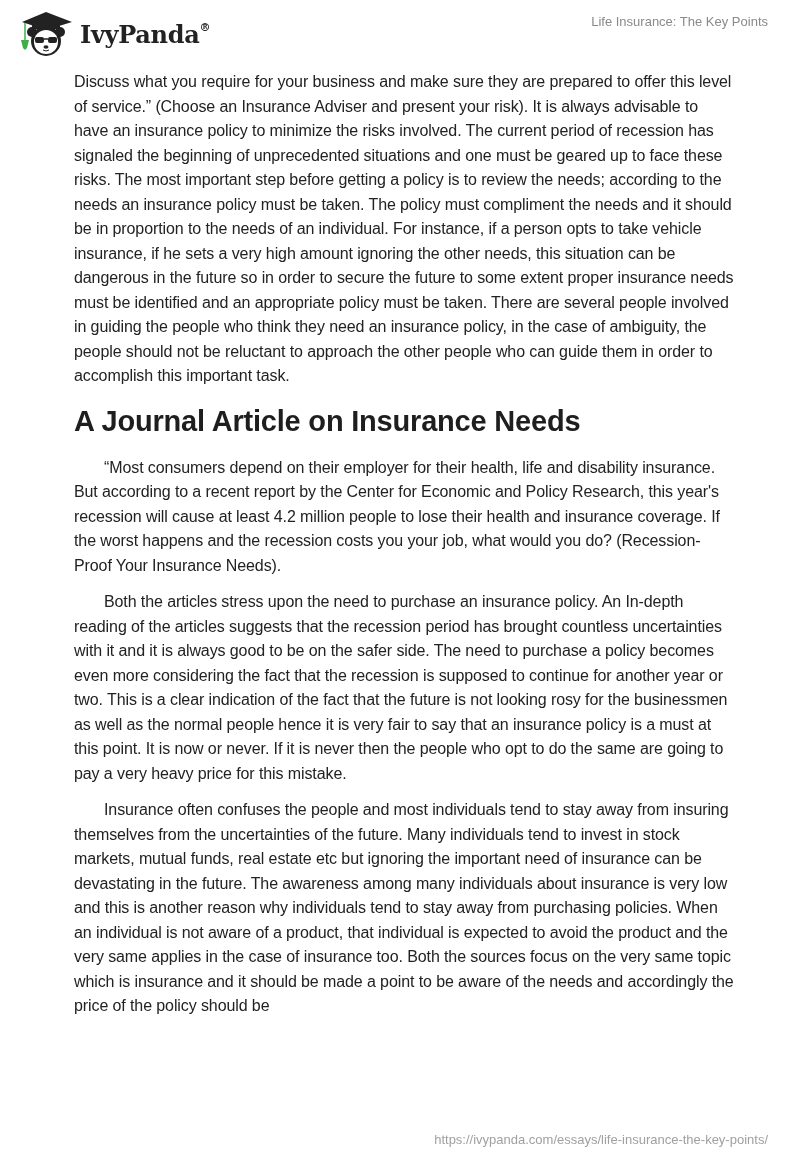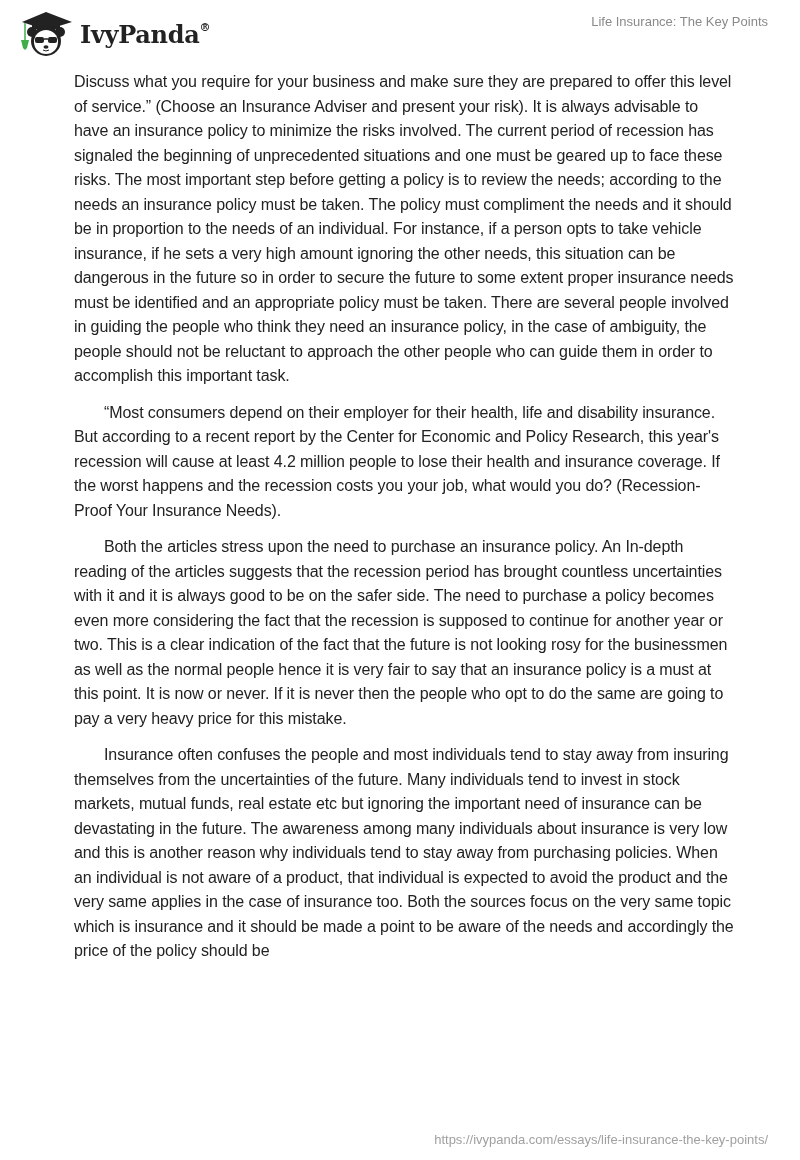--- a/index.html
+++ b/index.html
@@ -41,18 +41,19 @@
       <ellipse cx="30" cy="39" rx="2.5" ry="1.8" fill="#222"></ellipse>
       <path d="M27 42 Q30 44 33 42" stroke="#222" stroke-width="1" fill="none"></path>
     </svg>
     <span class="logo-text"><span>IvyPanda</span><sup>®</sup></span>
   </div>
   <div class="doc-title">Life Insurance: The Key Points</div>
 </div>
 
 <div class="content">
   <p>Discuss what you require for your business and make sure they are prepared to offer this level of service.” (Choose an Insurance Adviser and present your risk). It is always advisable to have an insurance policy to minimize the risks involved. The current period of recession has signaled the beginning of unprecedented situations and one must be geared up to face these risks. The most important step before getting a policy is to review the needs; according to the needs an insurance policy must be taken. The policy must compliment the needs and it should be in proportion to the needs of an individual. For instance, if a person opts to take vehicle insurance, if he sets a very high amount ignoring the other needs, this situation can be dangerous in the future so in order to secure the future to some extent proper insurance needs must be identified and an appropriate policy must be taken. There are several people involved in guiding the people who think they need an insurance policy, in the case of ambiguity, the people should not be reluctant to approach the other people who can guide them in order to accomplish this important task.</p>
+  <h2>A Journal Article on Insurance Needs</h2>
   <p class="indent">“Most consumers depend on their employer for their health, life and disability insurance. But according to a recent report by the Center for Economic and Policy Research, this year's recession will cause at least 4.2 million people to lose their health and insurance coverage. If the worst happens and the recession costs you your job, what would you do? (Recession- Proof Your Insurance Needs).</p>
   <p class="indent">Both the articles stress upon the need to purchase an insurance policy. An In-depth reading of the articles suggests that the recession period has brought countless uncertainties with it and it is always good to be on the safer side. The need to purchase a policy becomes even more considering the fact that the recession is supposed to continue for another year or two. This is a clear indication of the fact that the future is not looking rosy for the businessmen as well as the normal people hence it is very fair to say that an insurance policy is a must at this point. It is now or never. If it is never then the people who opt to do the same are going to pay a very heavy price for this mistake.</p>
   <p class="indent">Insurance often confuses the people and most individuals tend to stay away from insuring themselves from the uncertainties of the future. Many individuals tend to invest in stock markets, mutual funds, real estate etc but ignoring the important need of insurance can be devastating in the future. The awareness among many individuals about insurance is very low and this is another reason why individuals tend to stay away from purchasing policies. When an individual is not aware of a product, that individual is expected to avoid the product and the very same applies in the case of insurance too. Both the sources focus on the very same topic which is insurance and it should be made a point to be aware of the needs and accordingly the price of the policy should be</p>
 </div>
 
 <div class="footer-url">https://ivypanda.com/essays/life-insurance-the-key-points/</div>
 
 </body></html>

